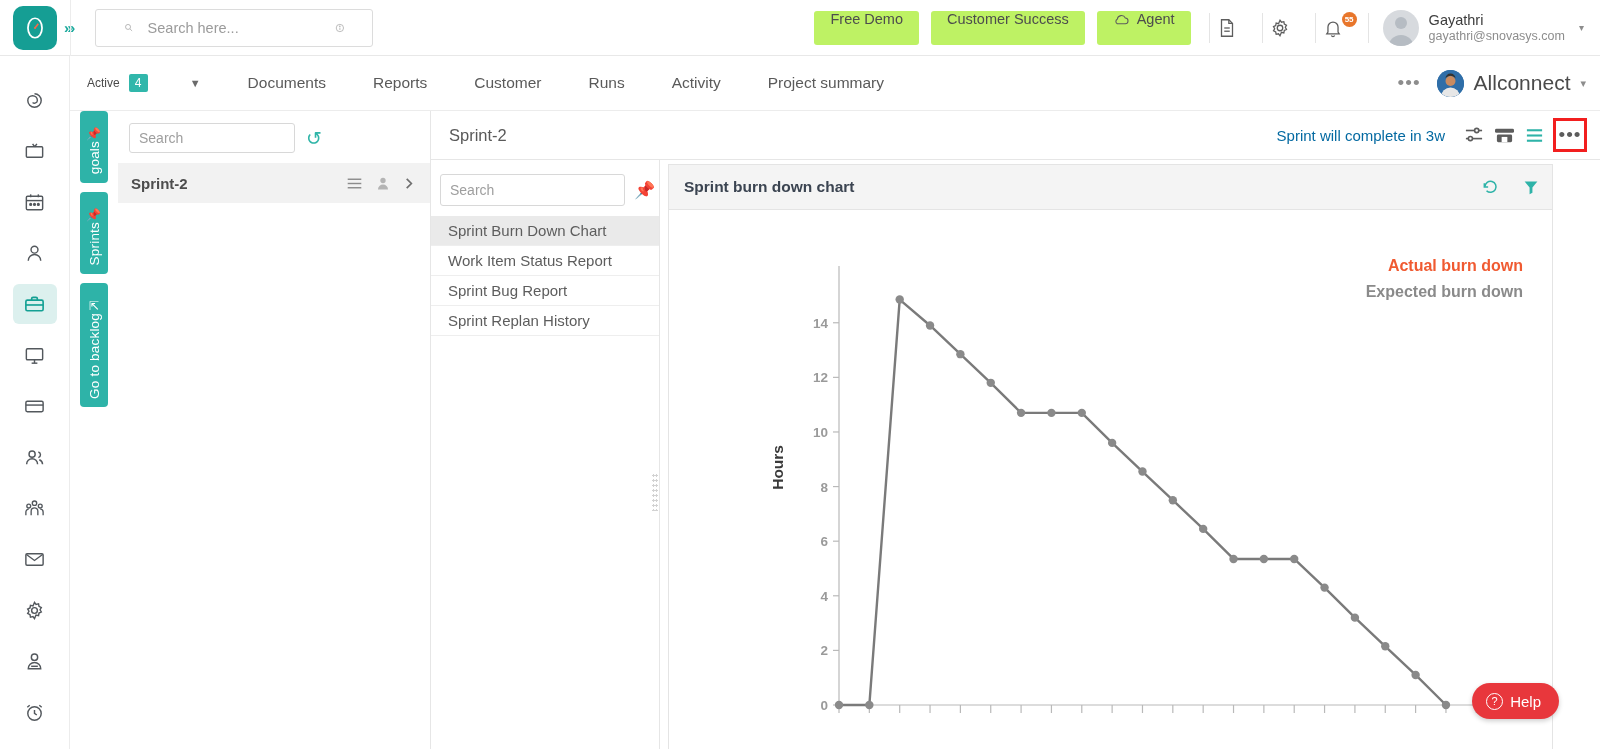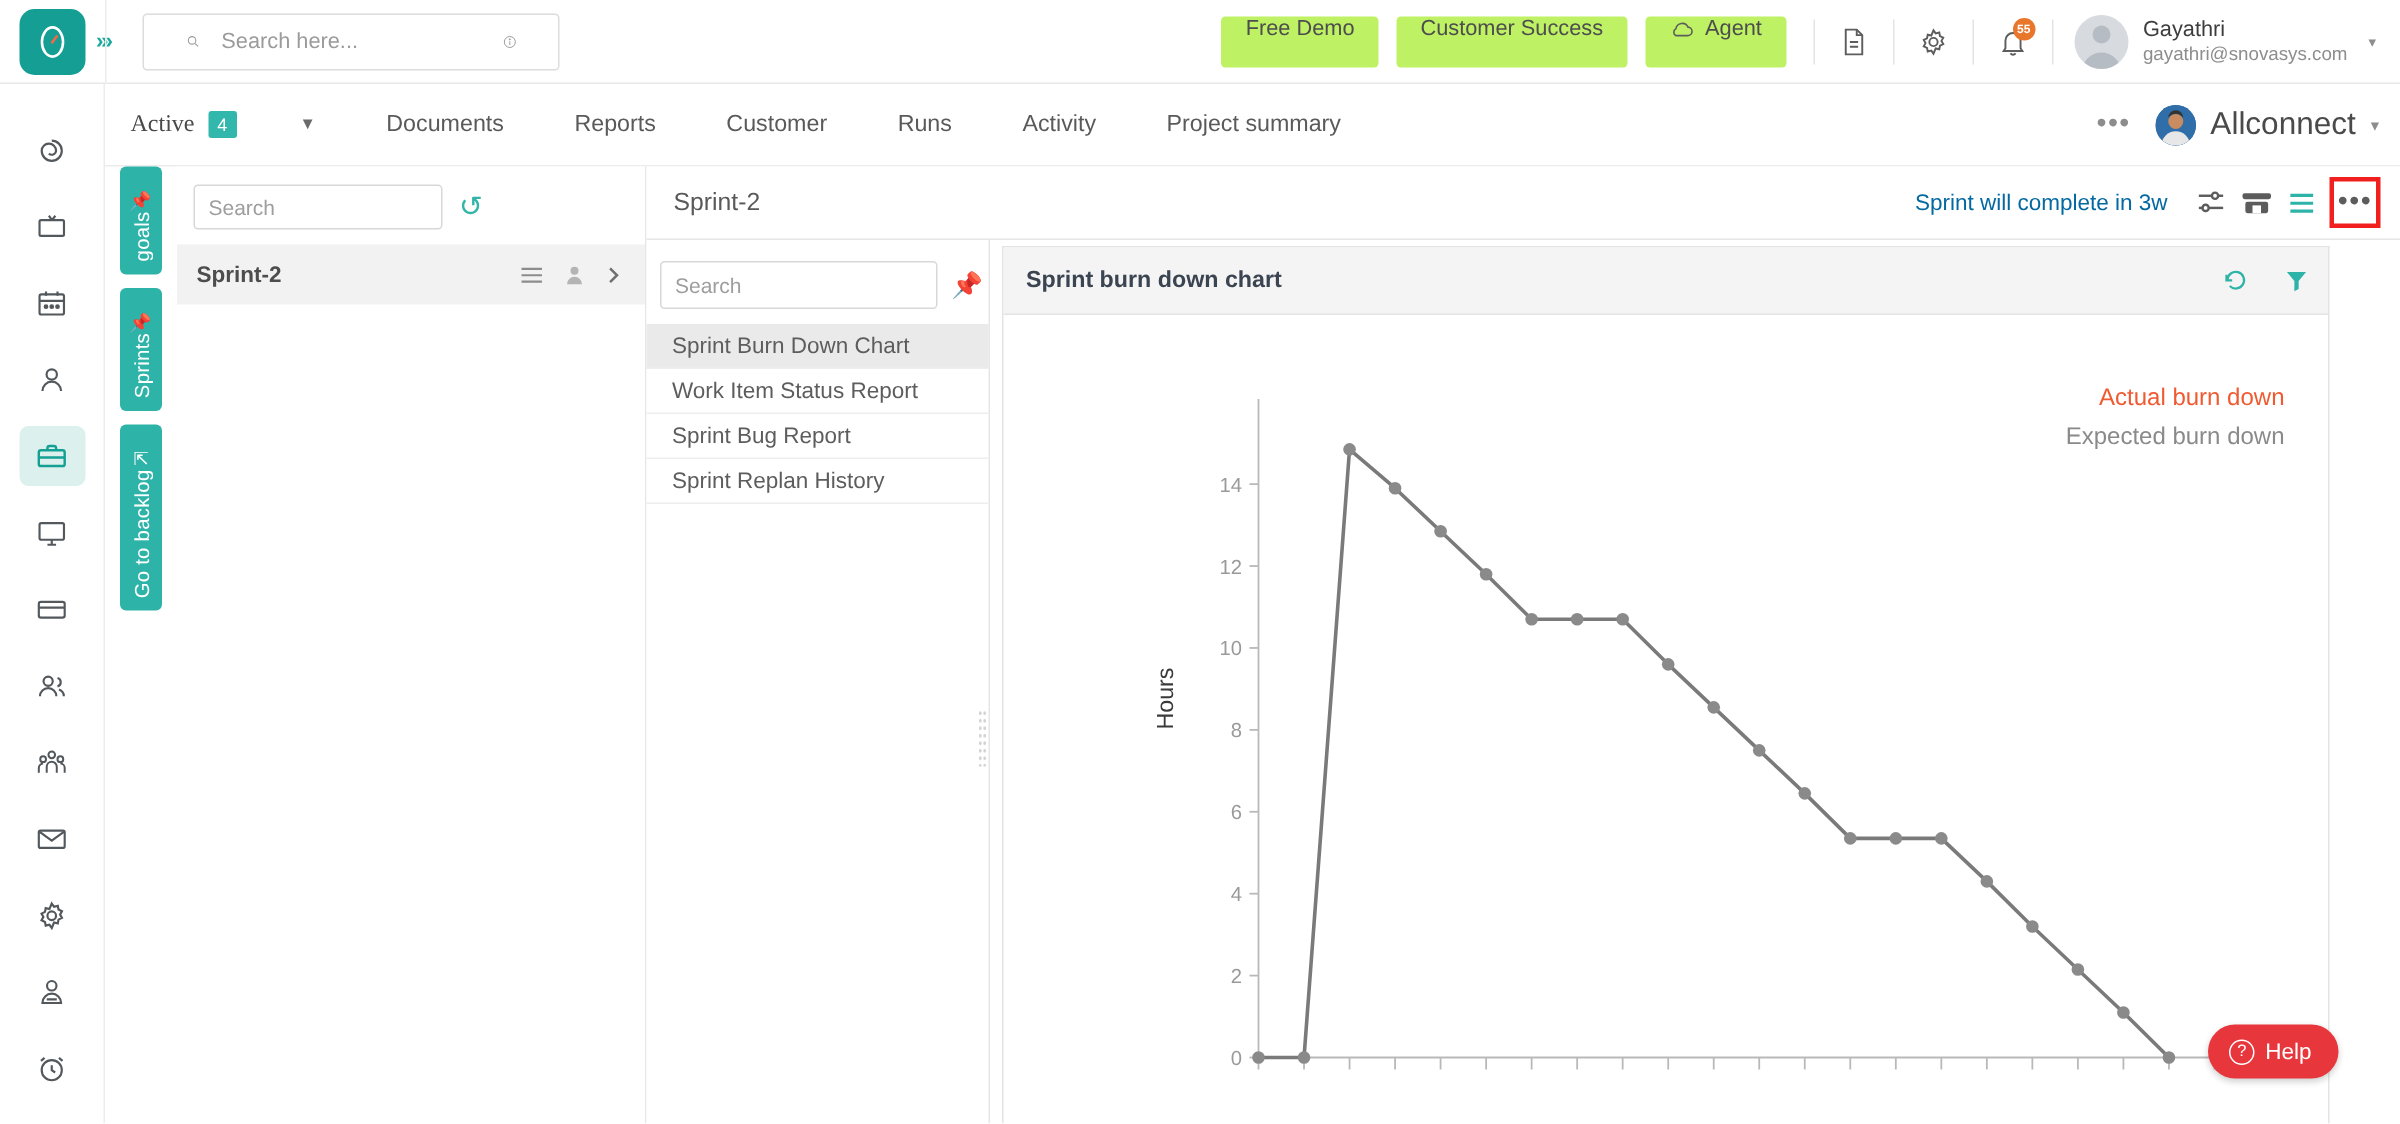--- a/index.html
+++ b/index.html
@@ -35,21 +35,21 @@
   .searchbox input::placeholder { color: #9b9b9b; }
   .top-spacer { flex: 1; }
   .pill-btn {
     height: 34px; padding: 0 16px; background: #bef264; border: none; border-radius: 3px;
     font-size: 14.5px; color: #4d4d4d; font-family: "Liberation Sans", sans-serif;
     cursor: pointer; display: flex; align-items: flex-start; gap: 7px; margin-right: 12px;
     white-space: nowrap;
   }
   .top-divider { width: 1px; height: 30px; background: #e4e4e4; margin: 0 6px; }
   .icon-btn {
-    width: 40px; height: 40px; display:flex; align-items:center; justify-content:center;
+    width: 40px; height: 40px; display:flex; align-items:center; justify-content:flex-start;
     cursor: pointer; position: relative; flex: none;
   }
   .bell-badge {
     position: absolute; top: 4px; right: 5px; min-width: 15px; height: 15px;
     border-radius: 50%; background: #e8762b; color: #fff; font-size: 8px;
     display: flex; align-items: center; justify-content: center; padding: 0 2px;
     font-weight: bold;
   }
   .avatar-circle {
     width: 36px; height: 36px; border-radius: 50%; background: #d7dade;
@@ -73,21 +73,21 @@
     color: #53585d;
   }
   .rail-item.active { background: #dcf0ee; color: #14a094; }
 
   
   .navrow {
     position: absolute; top: 56px; left: 70px; width: 1530px; height: 55px;
     background: #fff; border-bottom: 1px solid #ececec;
     display: flex; align-items: center;
   }
-  .active-label { margin-left: 17px; font-size: 16px; color: #4a4a4a; font-family: Liberation Serif, serif; }
+  .active-label { margin-left: 17px; font-size: 12px; color: #4a4a4a; }
   .count-chip {
     background: #31b7ab; color: #fff; font-size: 12px; border-radius: 2px;
     padding: 2px 6px; margin-left: 9px; min-width: 19px; text-align: center;
   }
   .nav-caret { margin-left: 42px; color: #6b6b6b; font-size: 11px; cursor: pointer; }
   .nav-tab {
     margin-left: 47px; font-size: 15.5px; color: #5a5a5a; cursor: pointer;
     white-space: nowrap;
   }
   .nav-right { margin-left: auto; display: flex; align-items: center; padding-right: 14px; }
@@ -177,21 +177,21 @@
     background: #fff; border: 1px solid #e4e4e4; border-bottom: none;
   }
   .chart-hdr {
     height: 45px; background: #f4f4f4; border-bottom: 1px solid #e4e4e4;
     display: flex; align-items: center; padding: 0 12px 0 15px;
   }
   .chart-title { font-weight: bold; font-size: 15.5px; color: #3b4451; }
   .chart-hdr-icons { margin-left: auto; display: flex; align-items: center; gap: 22px; }
   .chart-hdr-icons .ci { color: #2eb3a8; cursor: pointer; display:flex; }
 
-  .chart-body { position: relative; width: 883px; height: 538px; }
+  .chart-body { position: relative; width: 883px; height: 538px; font-weight: bold; }
   .legend { position: absolute; right: 29px; top: 43px; text-align: right; }
   .legend-actual { font-size: 16px; color: #f05a31; line-height: 26px; cursor: pointer; }
   .legend-expected { font-size: 16px; color: #8a8a8a; line-height: 26px; cursor: pointer; }
   .ylabel {
     position: absolute; left: 100px; top: 235px;
     writing-mode: vertical-rl; transform: rotate(180deg);
     font-size: 15.5px; color: #3a3a3a;
   }
 
   

